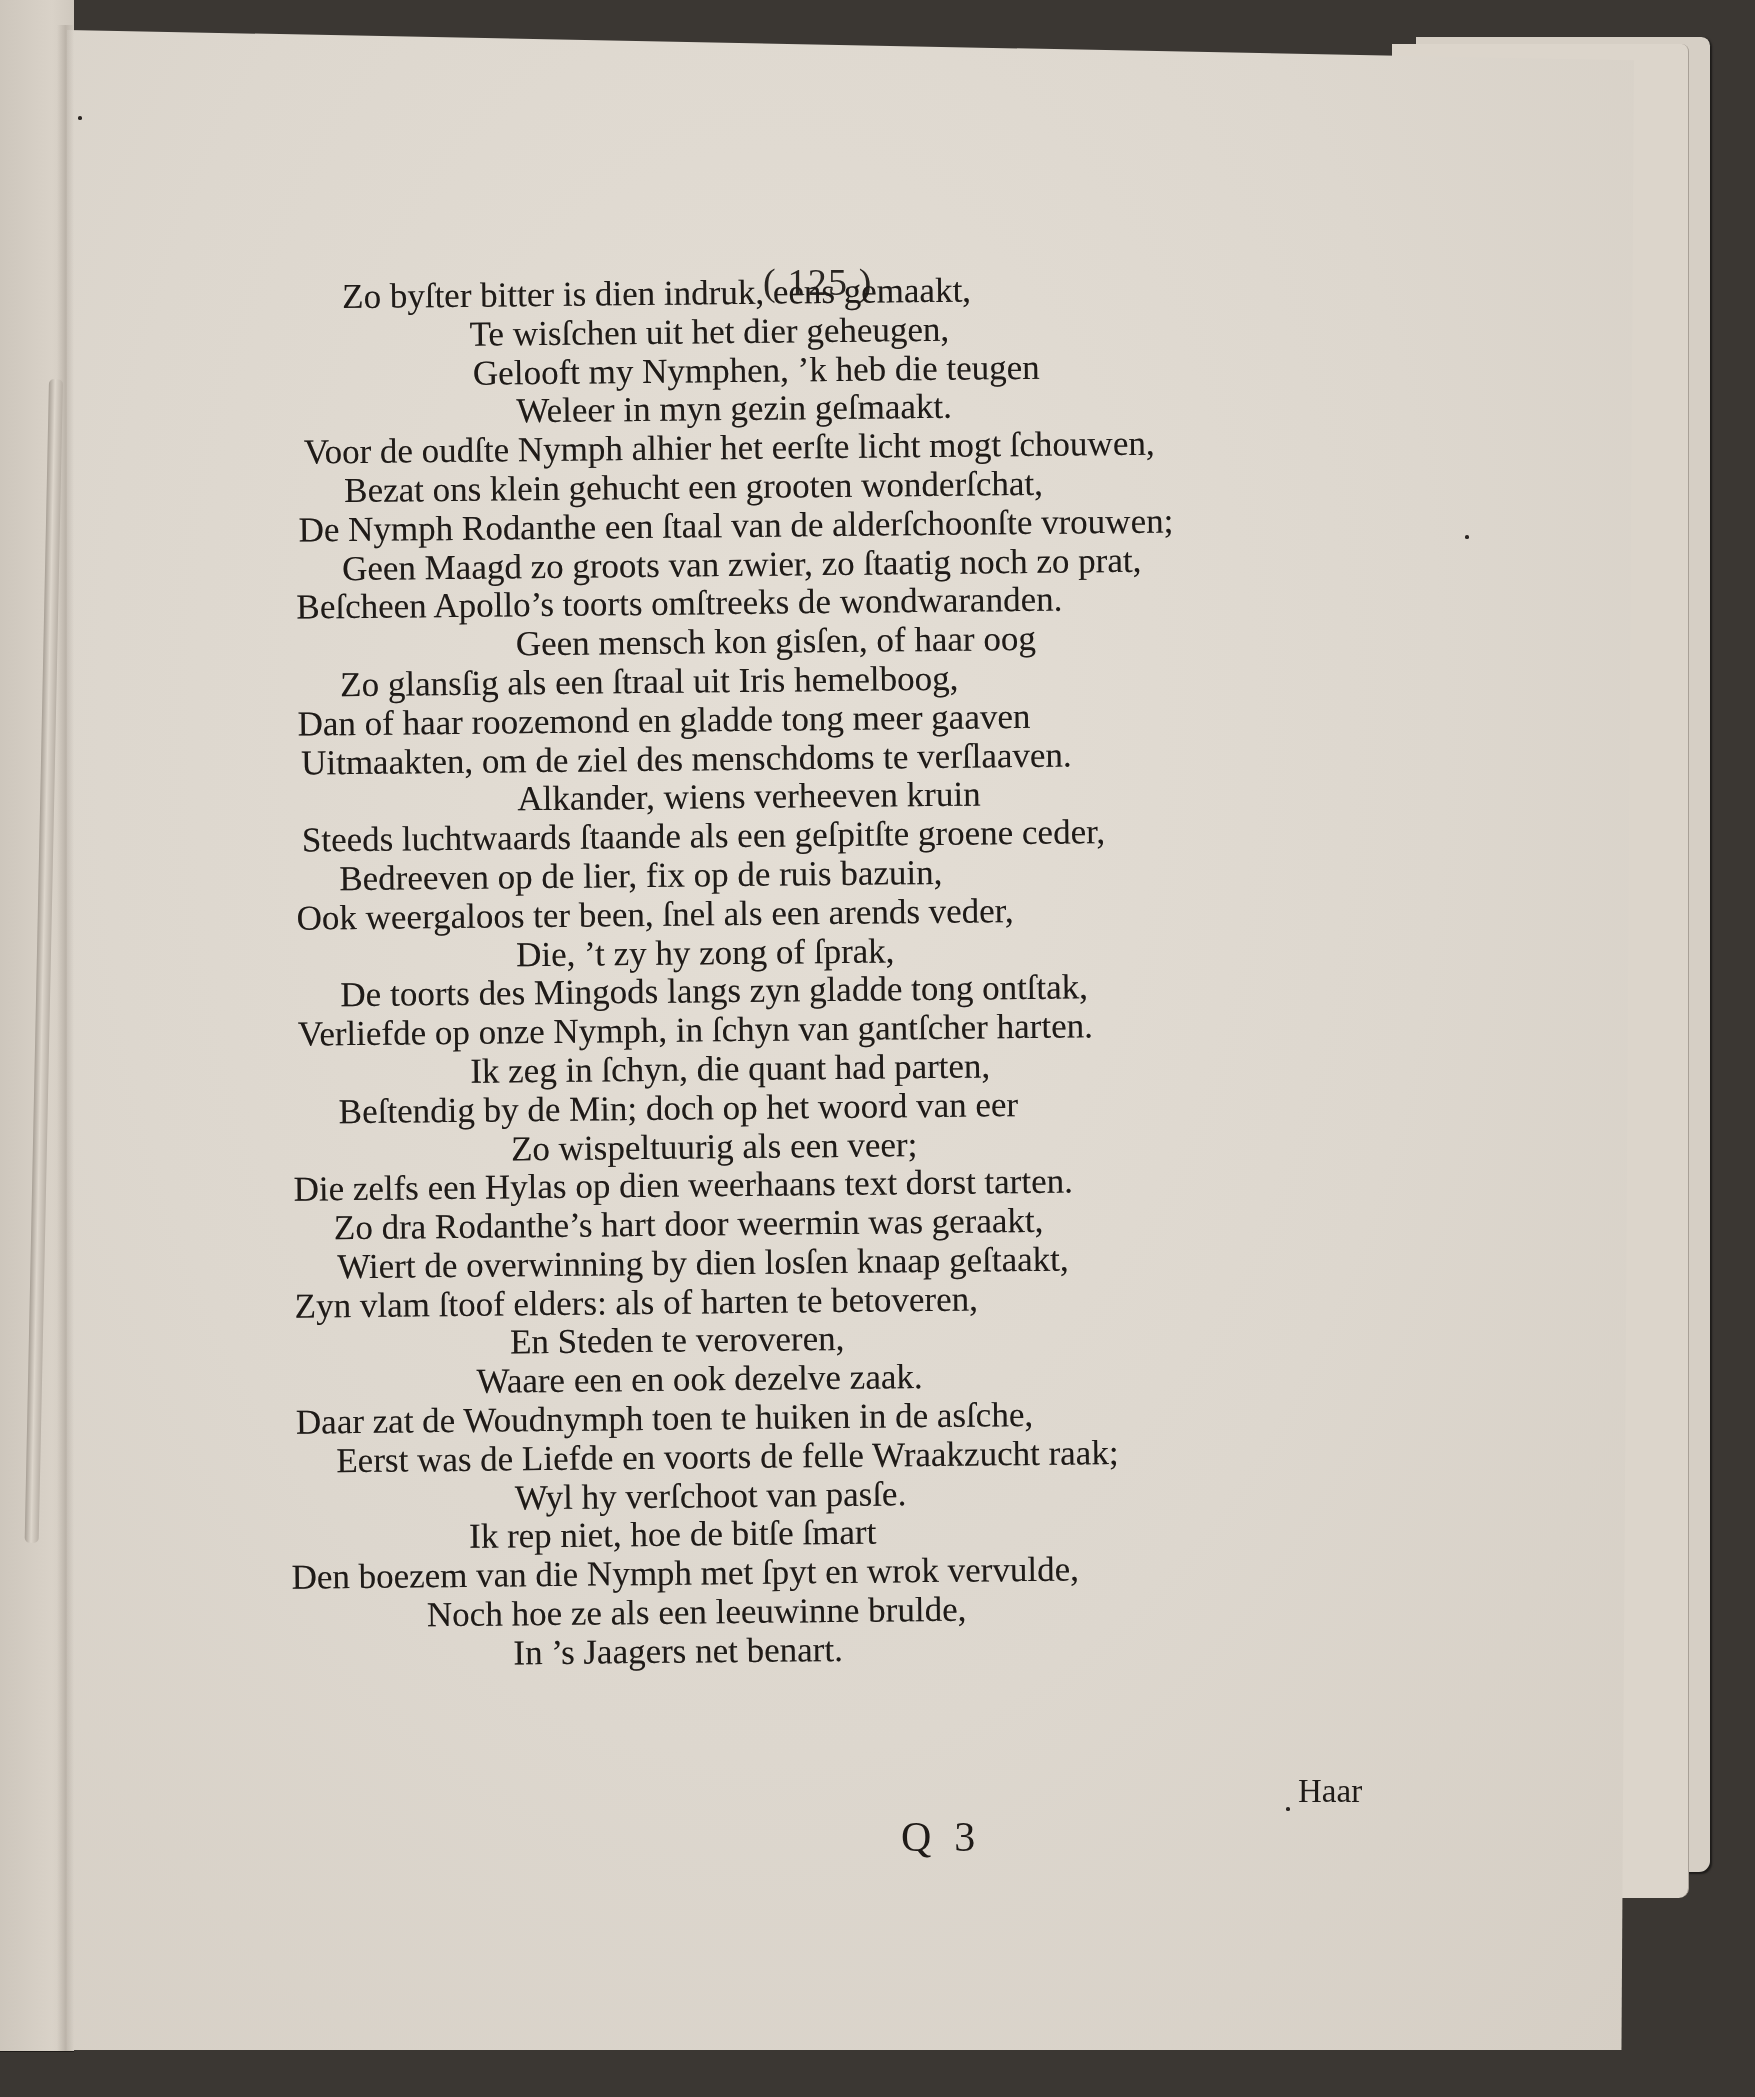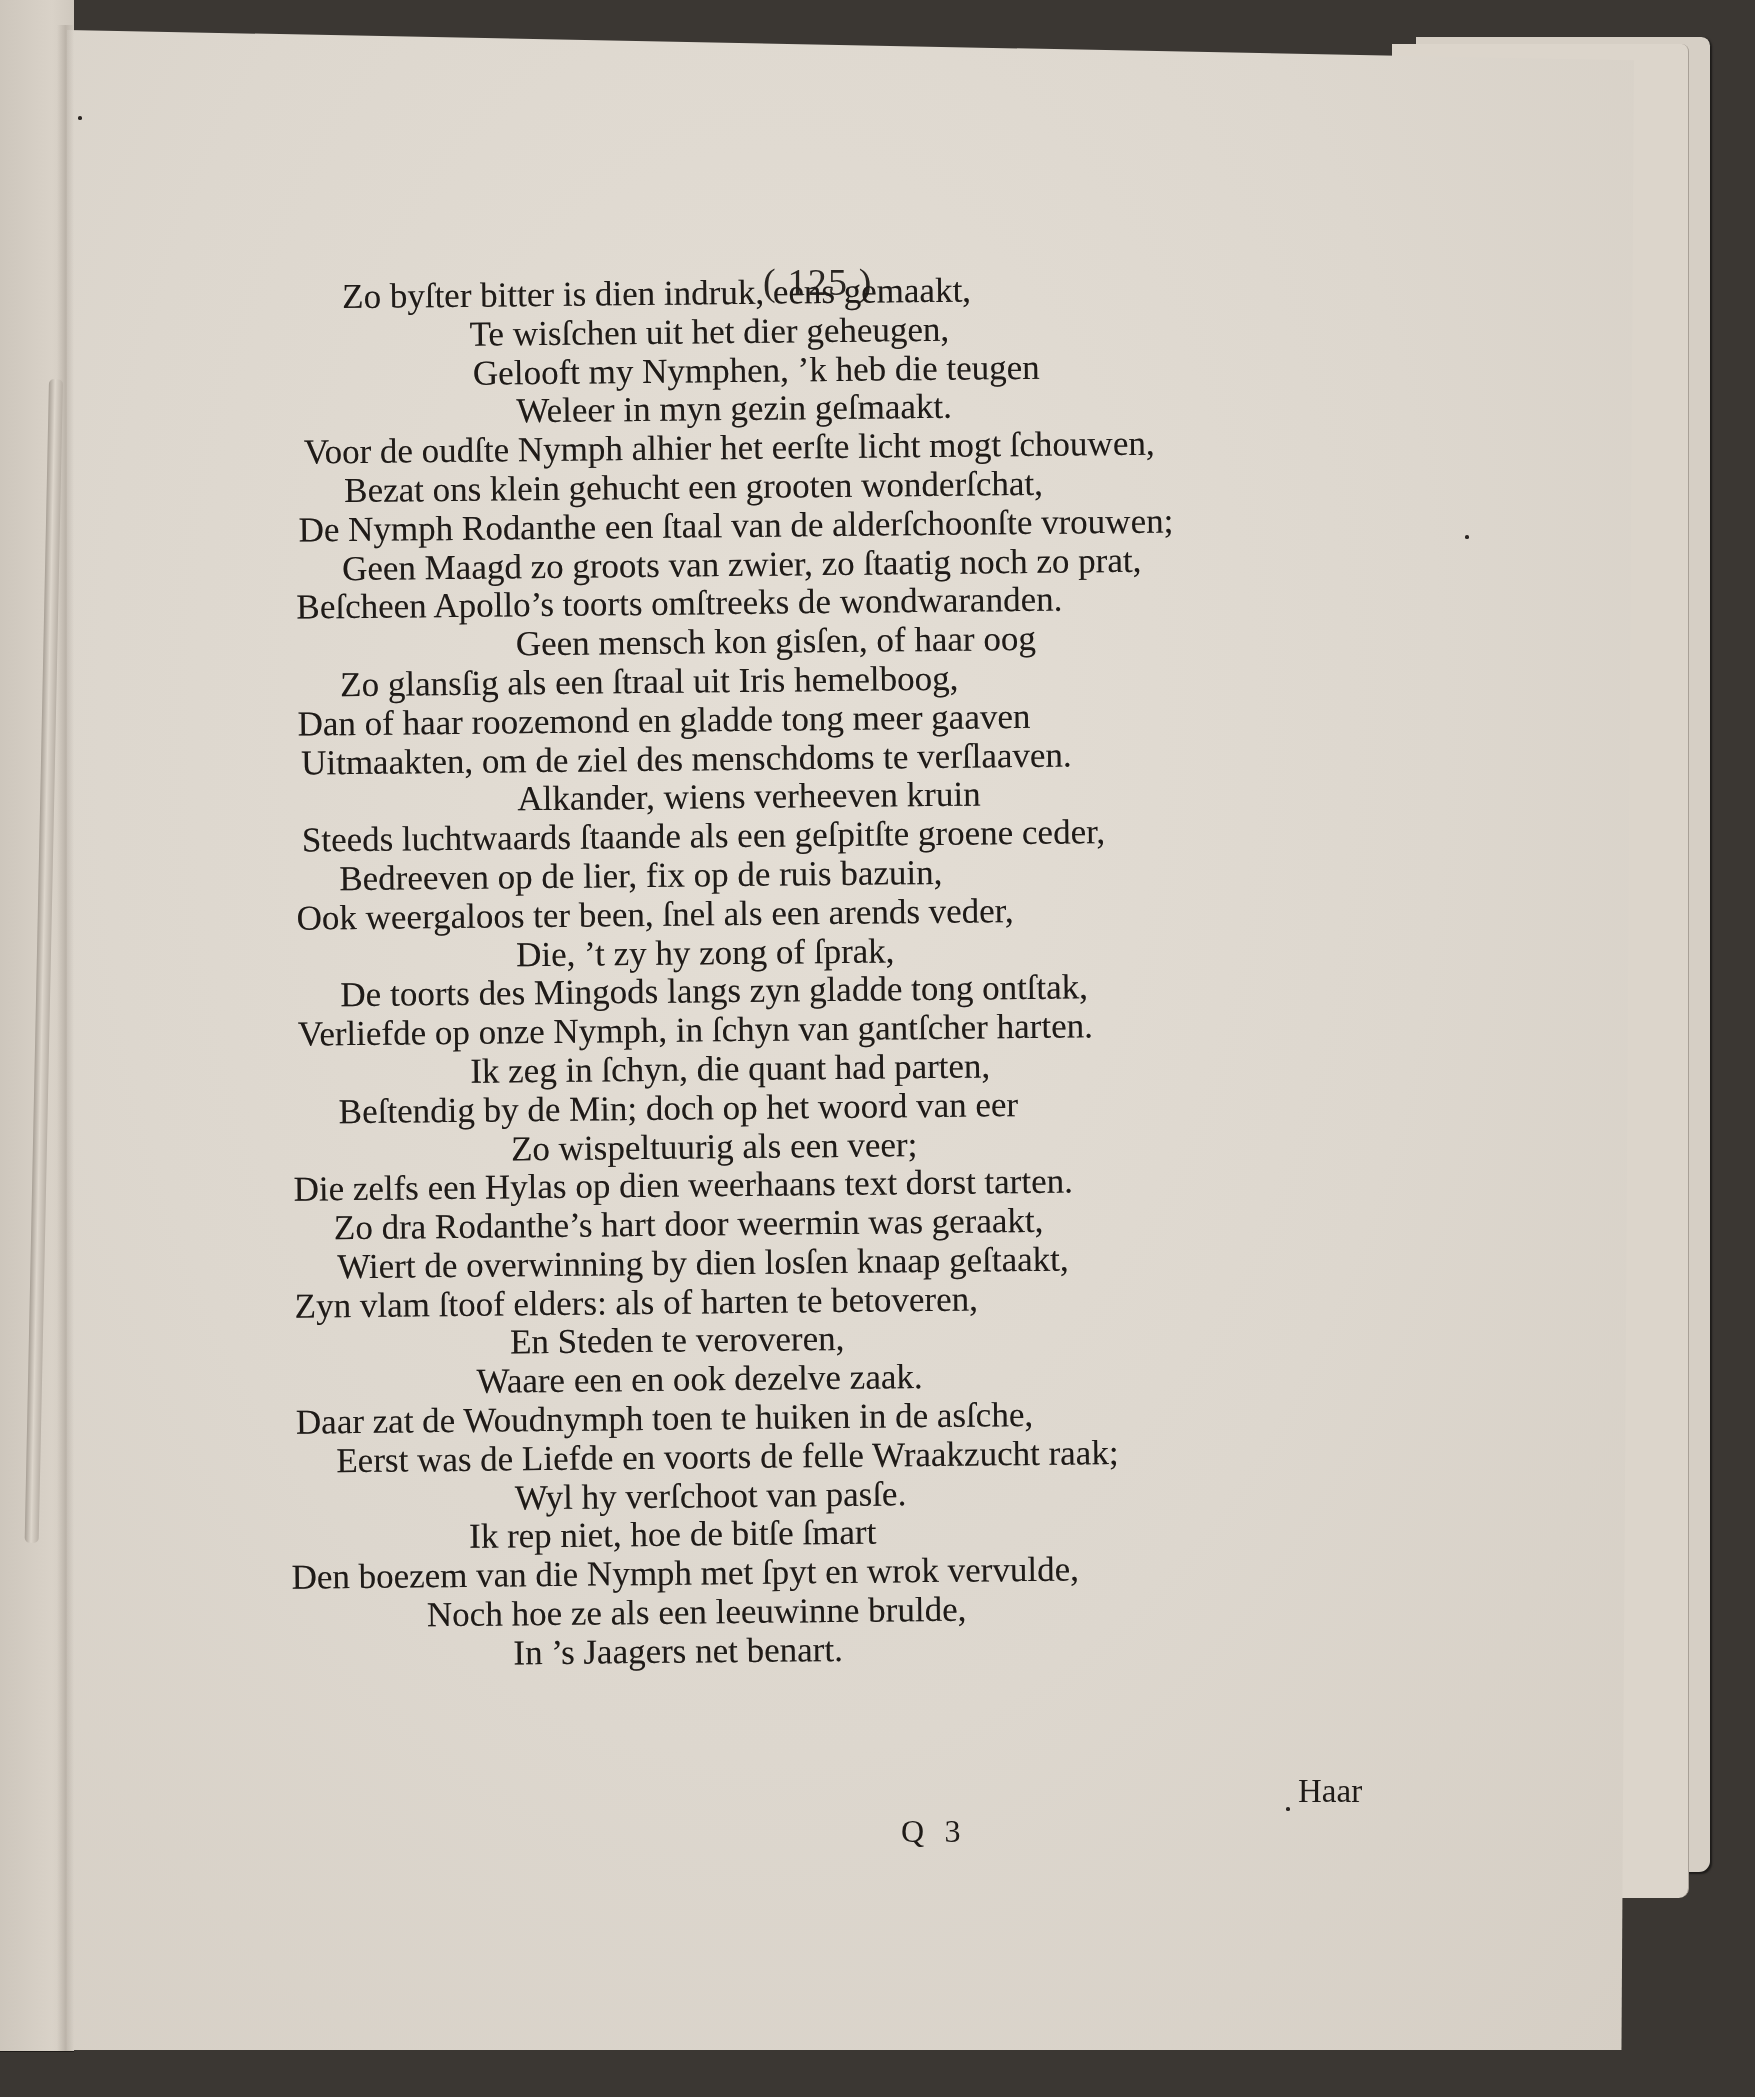--- a/index.html
+++ b/index.html
@@ -107,21 +107,21 @@
       left: 1205px;
       top: 1743px;
       font-size: 33px;
       color: #1f1b18;
       margin-left: 26px;
     }
     .signature-mark {
       position: absolute;
       left: 834px;
       top: 1783px;
-      font-size: 32px;
+      font-size: 42px;
       color: #1f1b18;
       letter-spacing: 6.2px;
     }
     
     .show-through {
       position: absolute;
       left: 1201px;
       top: 271px;
       font-size: 32px;
       color: rgba(110,100,92,0.18);

